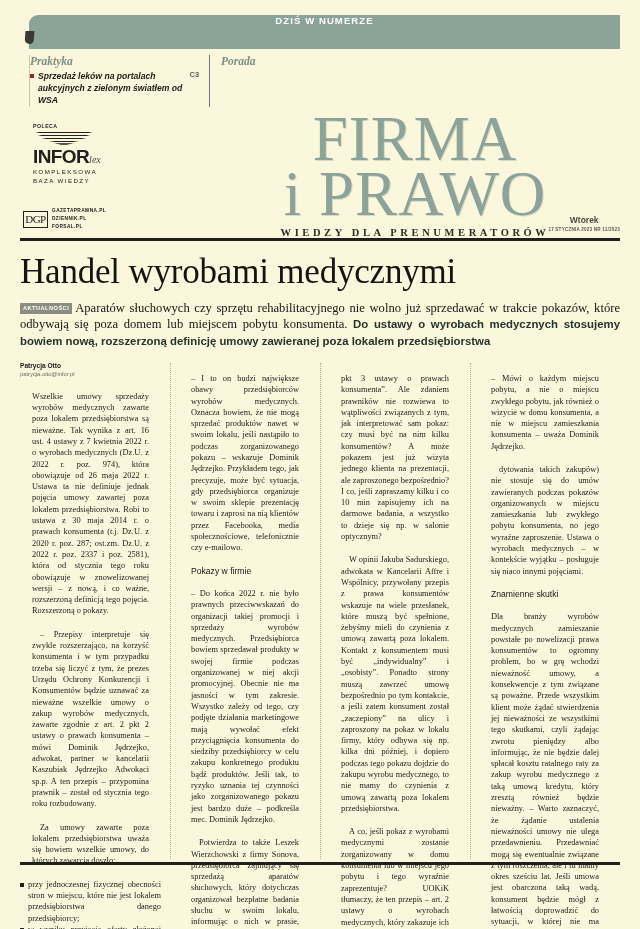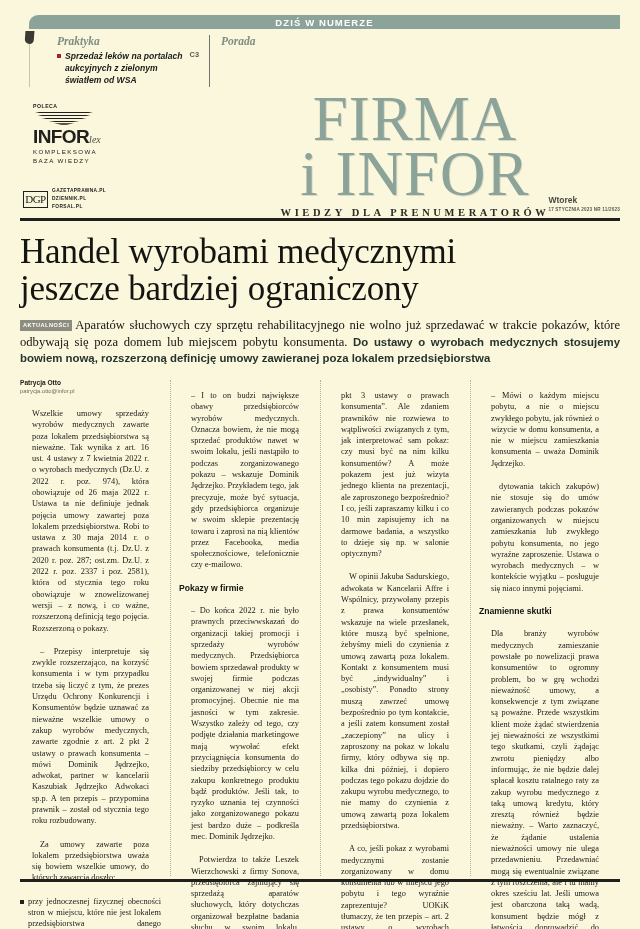--- a/index.html
+++ b/index.html
@@ -25,26 +25,26 @@
     background: #fbf7dd;
   }
 
   
   .today-wrap {
     position: relative;
     margin-top: 15px;
   }
   .today-bar {
     position: relative;
-    height: 14px;
+    height: 34px;
     background: #8ba399;
     margin-left: 9px;
     border-top-left-radius: 9px;
     display: flex;
-    align-items: center;
+    align-items: flex-start;
     justify-content: center;
   }
   .today-bar-title {
     color: #ffffff;
     font-family: "Liberation Sans", sans-serif;
     font-weight: bold;
     font-size: 9.5px;
     letter-spacing: 1.1px;
   }
   .today-curl {
@@ -61,21 +61,21 @@
   .today-cols {
     display: flex;
     margin-top: 6px;
     padding-left: 9px;
   }
   .today-col {
     box-sizing: border-box;
     padding-right: 10px;
   }
   .today-col.c1 { width: 178px; }
-  .today-col.c2 { width: 180px; border-left: 1px solid #c9c6a5; padding-left: 27px; }
+  .today-col.c2 { width: 180px; border-left: 1px solid #c9c6a5; padding-left: 0; }
   .today-col.c3 { width: 242px; border-left: 1px solid #737373; padding-left: 11px; }
   .today-cat {
     font-family: "Liberation Serif", serif;
     font-style: italic;
     font-weight: bold;
     font-size: 11.5px;
     color: #7e8e83;
     margin-bottom: 3px;
   }
   .today-item {
@@ -224,21 +224,21 @@
     font-size: 4.8px;
     font-weight: bold;
     letter-spacing: 0.4px;
     color: #20201c;
     line-height: 1.72;
   }
   .date-block {
     position: absolute;
     right: 0;
     bottom: 5px;
-    text-align: left;
+    text-align: center;
   }
   .date-day {
     font-family: "Liberation Sans", sans-serif;
     font-size: 8.5px;
     font-weight: bold;
     color: #4a4a42;
     line-height: 1.1;
   }
   .date-full {
     font-family: "Liberation Sans", sans-serif;
@@ -340,23 +340,23 @@
     color: #1a1a17;
     hyphens: auto;
   }
   p.bd + p.bd {
     text-indent: 8px;
   }
   p.bd.noind { text-indent: 0; }
   h3.sub {
     font-family: "Liberation Sans", sans-serif;
     font-size: 8.6px;
-    font-weight: bold;
+    font-weight: normal;
     color: #141411;
-    margin: 7px 0 3px 0;
+    margin: 7px 0 3px 12px;
     line-height: 1.2;
   }
   ul.bl {
     list-style: none;
     margin: 0;
     padding: 0;
   }
   ul.bl li {
     position: relative;
     padding-left: 8px;
@@ -421,21 +421,21 @@
       </div>
       <div class="infor-name"><span>INFOR</span><span class="infor-lex">lex</span></div>
       <div class="infor-sub">
         <div>KOMPLEKSOWA</div>
         <div>BAZA WIEDZY</div>
       </div>
     </div>
 
     <div class="title-block">
       <div class="title-firma">FIRMA</div>
-      <div class="title-iprawo">i INFOR</div>
+      <div class="title-iprawo">i PRAWO</div>
       <div class="title-sub">WIEDZY DLA PRENUMERATORÓW</div>
     </div>
 
     <div class="dgp-block">
       <div class="dgp-logo">DGP</div>
       <div class="dgp-sites">
         <div>GAZETAPRAWNA.PL</div>
         <div>DZIENNIK.PL</div>
         <div>FORSAL.PL</div>
       </div>
@@ -444,21 +444,20 @@
     <div class="date-block">
       <div class="date-day">Wtorek</div>
       <div class="date-full">17 STYCZNIA 2023 NR 11/2023</div>
     </div>
   </div>
 
   <div class="rule-thick"></div>
 
   <h1 class="headline">
     <span>Handel wyrobami medycznymi</span><br>
-    <span>jeszcze bardziej ograniczony</span>
   </h1>
 
   <div class="lede">
     <span class="badge">AKTUALNOŚCI</span><span>Aparatów słuchowych czy sprzętu rehabilitacyjnego nie wolno już sprzedawać w trakcie pokazów, które odbywają się poza domem lub miejscem pobytu konsumenta.</span>
     <span class="lede-strong">Do ustawy o wyrobach medycznych stosujemy bowiem nową, rozszerzoną definicję umowy zawieranej poza lokalem przedsiębiorstwa</span>
   </div>
 
   <div class="body-area">
 
     <div class="col">

